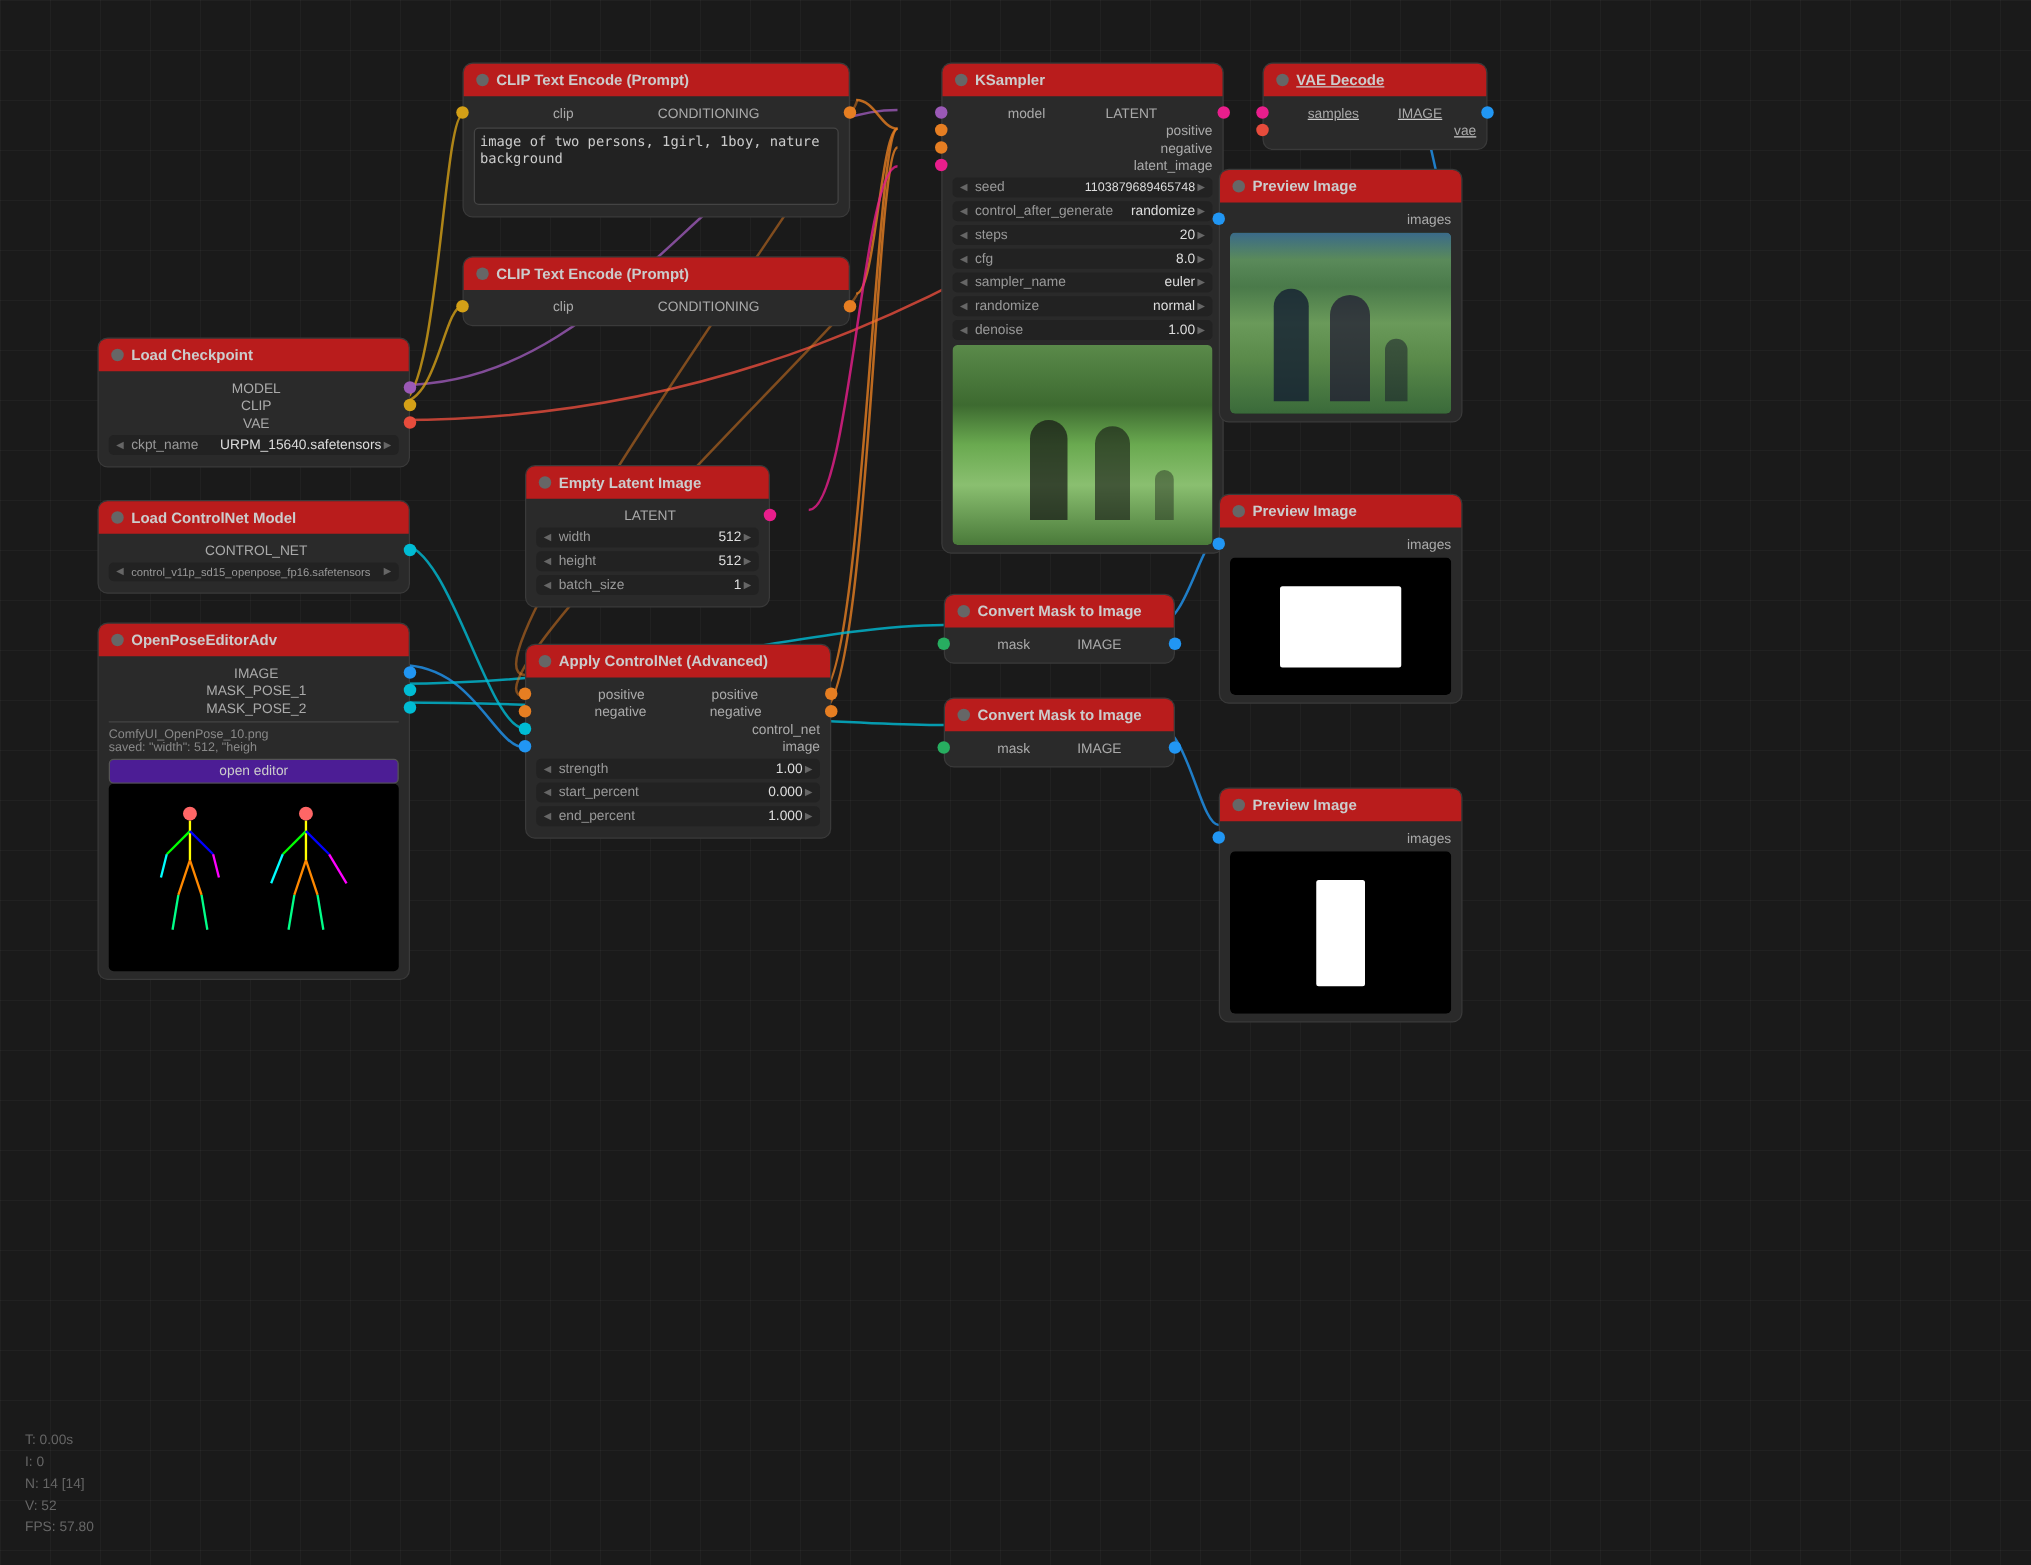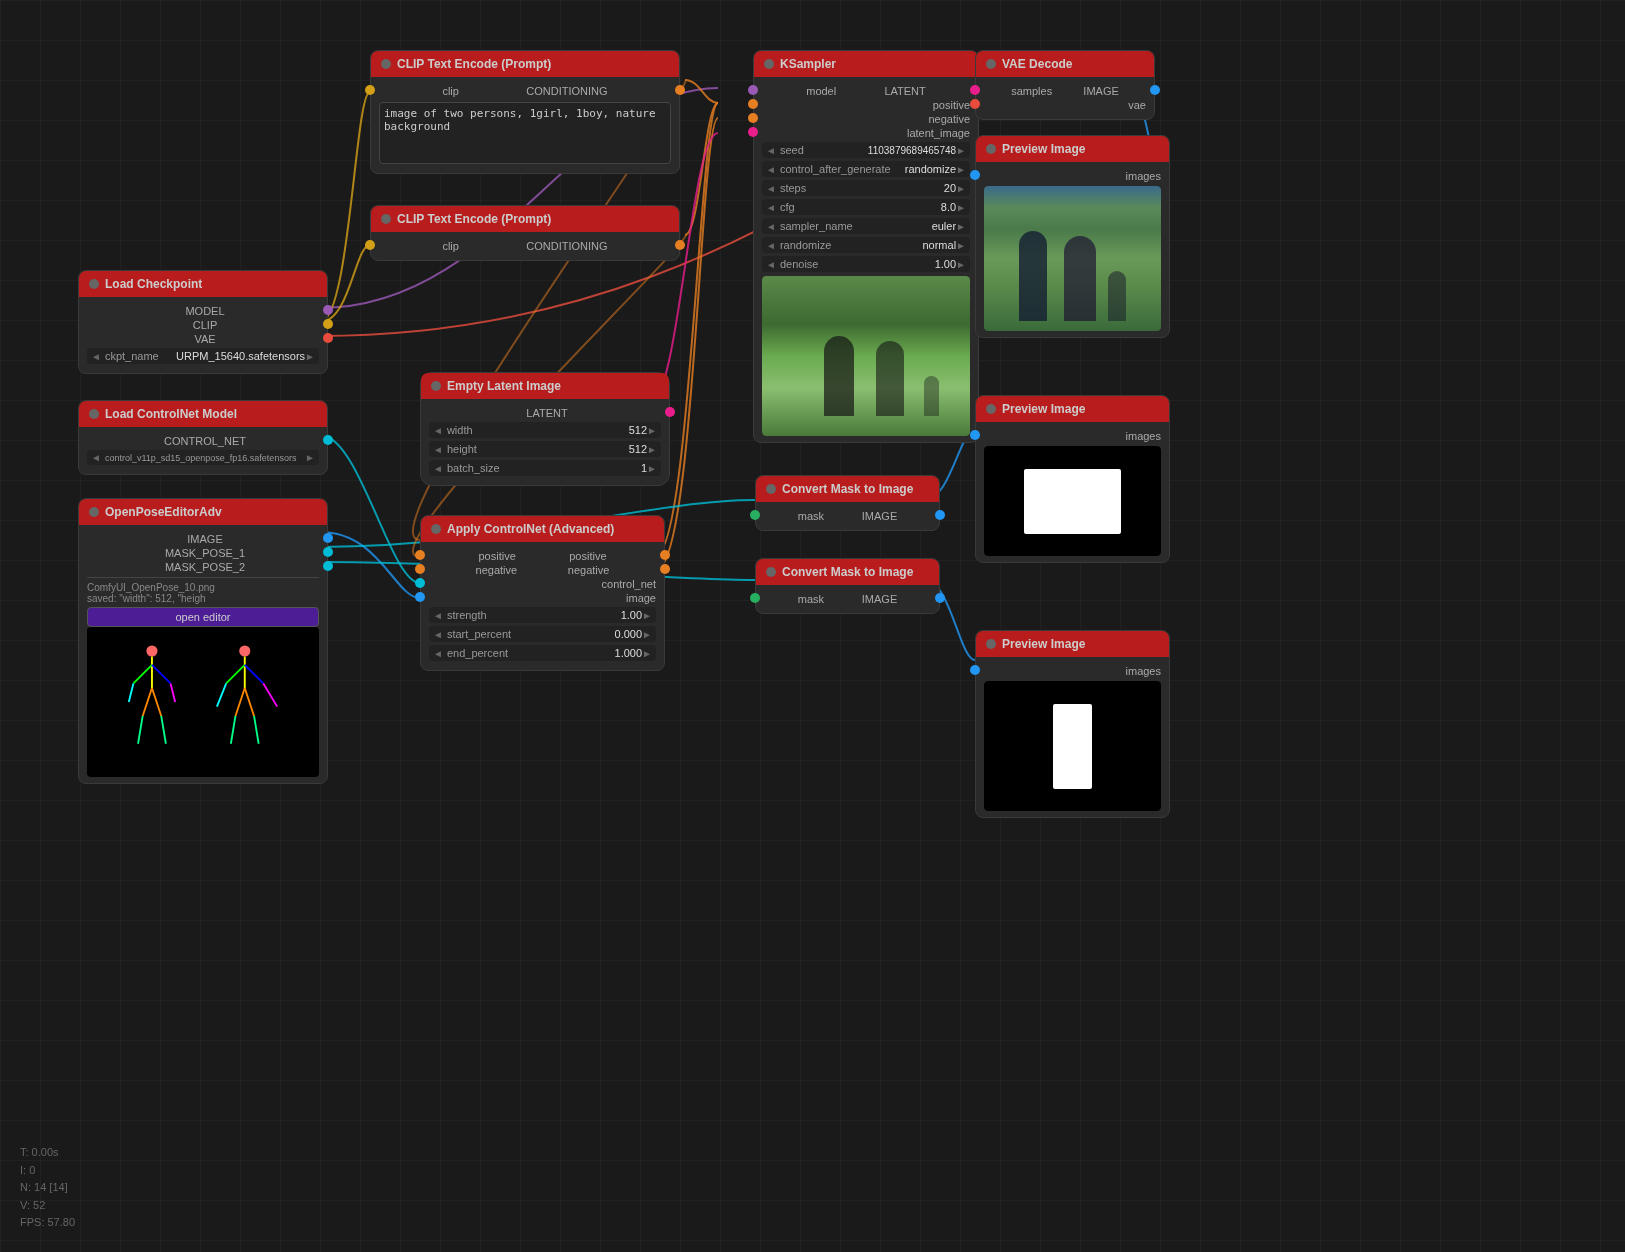--- a/index.html
+++ b/index.html
@@ -394,21 +394,21 @@
       <div style="width:100%; height:160px; background: linear-gradient(180deg, #5a8a4a 0%, #3d6a30 30%, #6aaa50 50%, #8abf70 70%, #4a7a3a 100%); border-radius:4px; position:relative; overflow:hidden;">
 
         <div style="position:absolute; bottom:20px; left:30%; width:30px; height:80px; background: rgba(20,20,20,0.7); border-radius:15px 15px 0 0;"></div>
         <div style="position:absolute; bottom:20px; left:55%; width:28px; height:75px; background: rgba(20,20,20,0.6); border-radius:14px 14px 0 0;"></div>
         <div style="position:absolute; bottom:20px; right:15%; width:15px; height:40px; background: rgba(20,20,20,0.4); border-radius:8px 8px 0 0;"></div>
       </div>
     </div>
   </div>
 </div>
 
-<div class="node" style="left:975px; top:50px; width:180px;">
+<div class="node" style="left:1010px; top:50px; width:180px;text-decoration:underline;">
   <div class="node-header">
     <div class="node-dot"></div>
     <span class="node-title">VAE Decode</span>
   </div>
   <div class="node-body">
     <div class="port-row">
       <div class="port-dot port-pink port-left"></div>
       <span class="port-label">samples</span>
       <span class="port-label">IMAGE</span>
       <div class="port-dot port-blue port-right"></div>
@@ -436,21 +436,21 @@
         <div style="width:100%; height:100%; background: linear-gradient(180deg, #3a6a8a 0%, #5a8a5a 15%, #4a7a4a 30%, #6a9a5a 50%, #5a8a4a 70%, #3a6a3a 100%); position:relative;">
           <div style="position:absolute; bottom:10px; left:20%; width:28px; height:90px; background: rgba(20,30,50,0.8); border-radius:14px 14px 0 0;"></div>
           <div style="position:absolute; bottom:10px; left:45%; width:32px; height:85px; background: rgba(30,20,50,0.7); border-radius:16px 16px 0 0;"></div>
           <div style="position:absolute; bottom:10px; right:20%; width:18px; height:50px; background: rgba(20,20,40,0.5); border-radius:9px 9px 0 0;"></div>
         </div>
       </div>
     </div>
   </div>
 </div>
 
-<div class="node" style="left:420px; top:372px; width:250px;border-radius:12px;">
+<div class="node" style="left:420px; top:372px; width:196px;">
   <div class="node-header">
     <div class="node-dot"></div>
     <span class="node-title">Empty Latent Image</span>
   </div>
   <div class="node-body">
     <div class="port-row">
       <span></span>
       <span class="port-label">LATENT</span>
       <div class="port-dot port-pink port-right"></div>
     </div>

